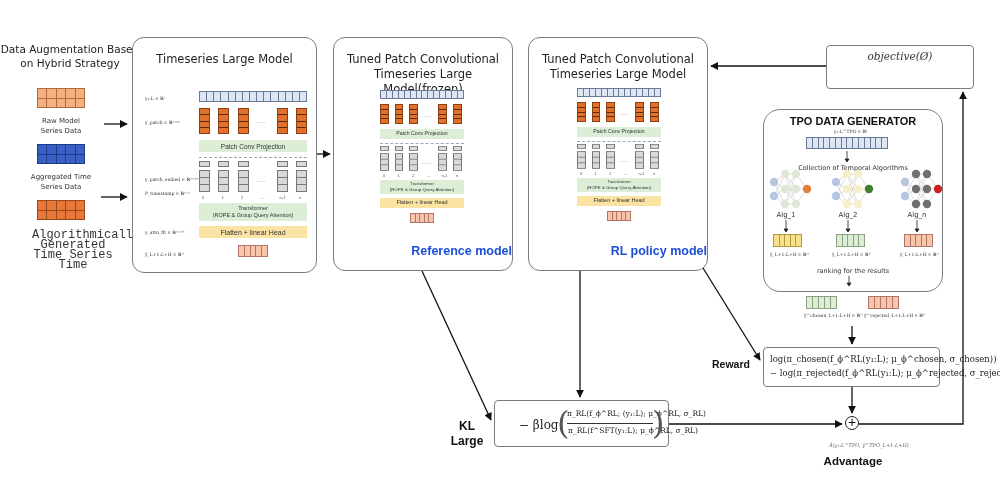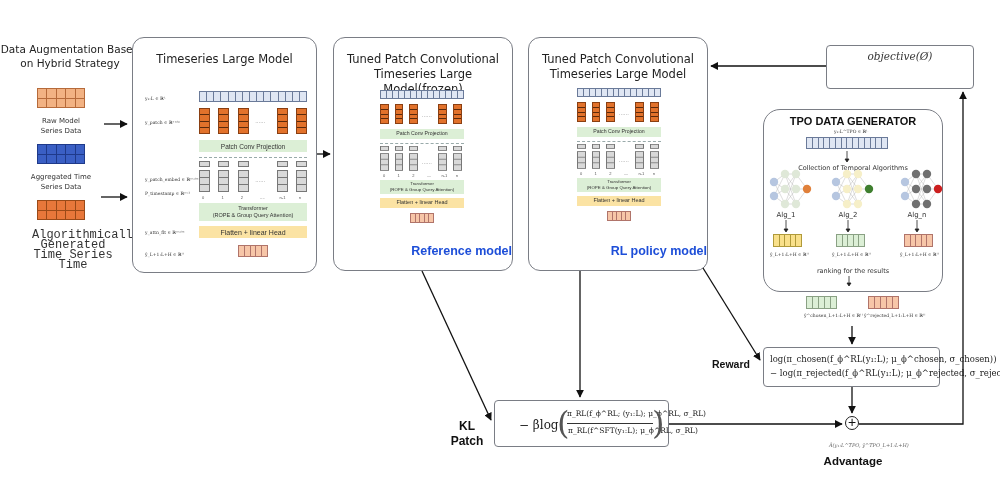--- a/index.html
+++ b/index.html
@@ -632,21 +632,21 @@
 </div>
 
 <div class="bold-lbl" style="left:712px;top:358px;font-size:10.5px;">Reward</div>
 <div class="formula" style="left:763px;top:347px;width:177px;height:40px;padding:4px 6px;font-size:8.5px;line-height:14px;">
   <div style="white-space:nowrap;">log(π_chosen(f_ϕ^RL(y₁:L); μ_ϕ^chosen, σ_chosen))</div>
   <div style="white-space:nowrap;">− log(π_rejected(f_ϕ^RL(y₁:L); μ_ϕ^rejected, σ_rejected))</div>
 </div>
 
 <div class="bold-lbl" style="left:447px;top:419px;font-size:12px;line-height:15px;width:40px;">
   <div>KL</div>
-  <div>Patch</div>
+  <div>Large</div>
 </div>
 <div class="formula" style="left:494px;top:400px;width:175px;height:47px;">
   <div class="abs" style="left:24px;top:17px;font-size:12px;">− βlog</div>
   <div class="abs" style="left:62px;top:3px;font-size:32px;line-height:38px;font-weight:100;color:#555;">(</div>
   <div class="abs" style="left:72px;top:8px;font-size:7.5px;white-space:nowrap;">π_RL(f_ϕ^RL; (y₁:L); μ_ϕ^RL, σ_RL)</div>
   <div class="abs" style="left:72px;top:22px;width:86px;border-top:0.8px solid #333;"></div>
   <div class="abs" style="left:73px;top:25px;font-size:7.5px;white-space:nowrap;">π_RL(f^SFT(y₁:L); μ_ϕ^RL, σ_RL)</div>
   <div class="abs" style="left:157px;top:3px;font-size:32px;line-height:38px;color:#555;">)</div>
 </div>
 

